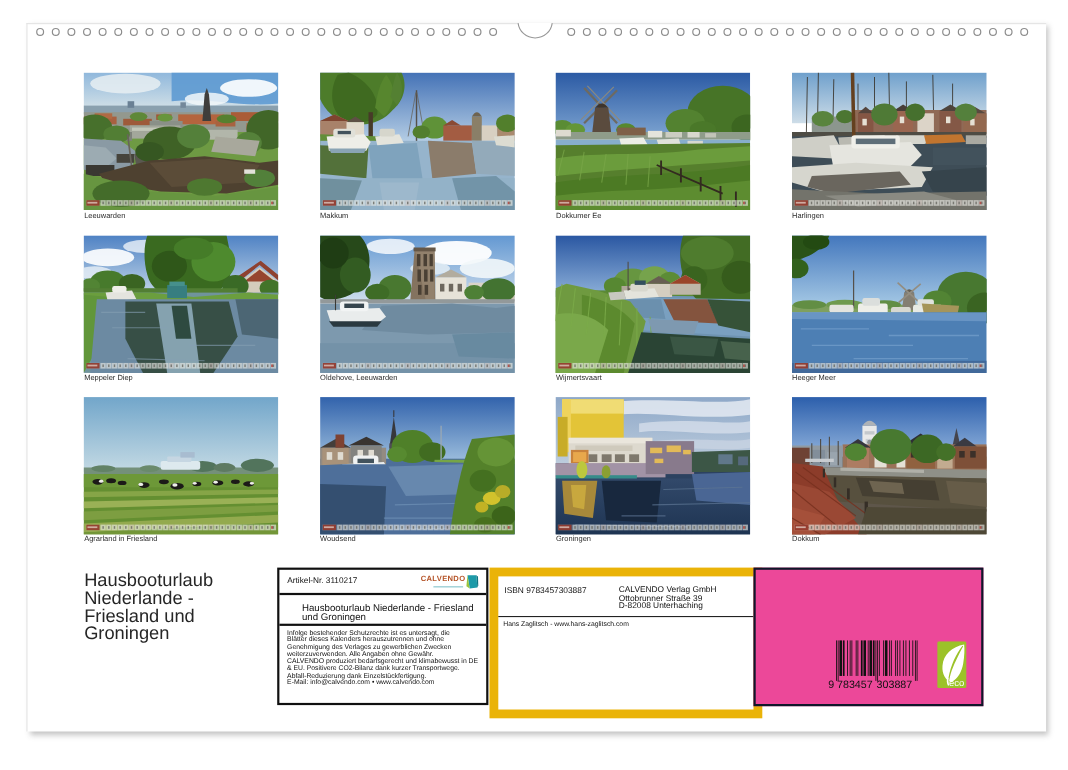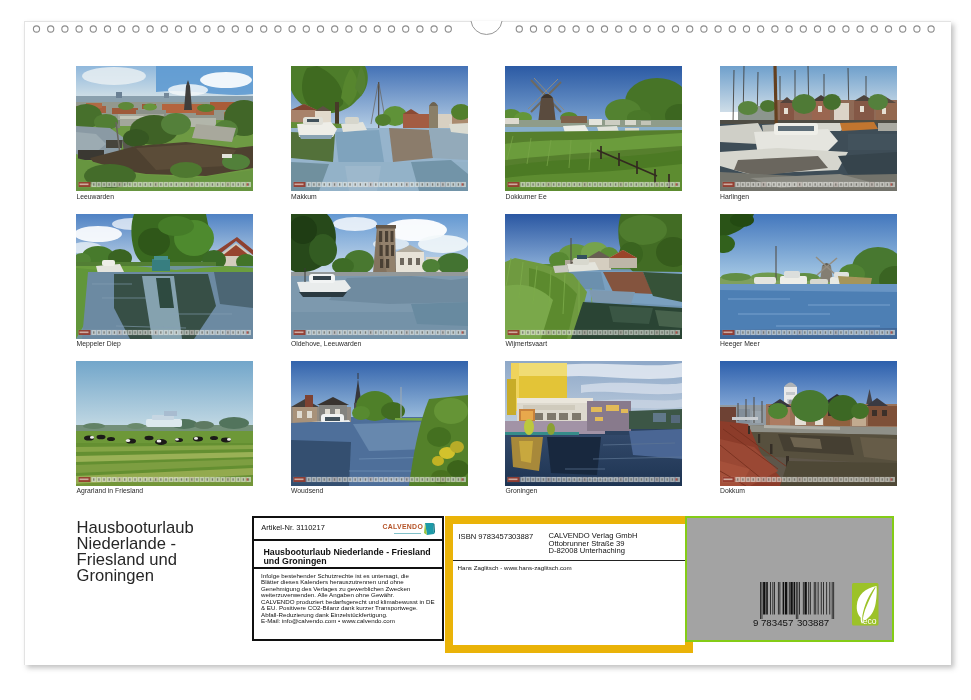--- a/index.html
+++ b/index.html
@@ -1694,39 +1694,39 @@
     <div class="abs" style="left:11px;top:10.8px;width:27px;height:1.3px;background:#2e9aa6;opacity:.6"></div>
     <svg class="abs" style="left:40px;top:0" width="12" height="14">
           <polygon points="2,1 10,1 11,12 4,13" fill="#1d9aa8"></polygon>
           <polygon points="2,1 4,13 1,11" fill="#9bc53d"></polygon>
           <polygon points="10,1 11,12 12,10 11.5,2" fill="#0f7582"></polygon>
         </svg>
   </div>
 
   <div class="abs" style="left:0;top:21px;width:100%;height:2px;background:#101010"></div>
 
-  <div class="abs" style="left:10px;top:30px;font-size:8.8px;font-weight:bold;line-height:9.6px;color:#111">Hausbooturlaub Niederlande - Friesland<br>und Groningen</div>
+  <div class="abs" style="left:21px;top:30px;font-size:8.8px;font-weight:normal;line-height:9.6px;color:#111">Hausbooturlaub Niederlande - Friesland<br>und Groningen</div>
 
   <div class="abs" style="left:0;top:49.5px;width:100%;height:2px;background:#101010"></div>
 
   <div class="abs" style="left:7.5px;top:55px;width:180px;font-size:6.2px;line-height:6.5px;color:#111">Infolge bestehender Schutzrechte ist es untersagt, die<br>Blätter dieses Kalenders herauszutrennen und ohne<br>Genehmigung des Verlages zu gewerblichen Zwecken<br>weiterzuverwenden. Alle Angaben ohne Gewähr.<br>CALVENDO produziert bedarfsgerecht und klimabewusst in DE<br>&amp; EU. Positivere CO2-Bilanz dank kurzer Transportwege.<br>Abfall-Reduzierung dank Einzelstückfertigung.<br>E-Mail: info@calvendo.com • www.calvendo.com</div>
 </div>
 
 <div class="abs" style="left:444.5px;top:515.5px;width:232px;height:121.5px;border:8px solid #eab308;background:#fff">
 
   <div class="abs" style="left:6px;top:8.5px;font-size:7.6px;color:#111">ISBN 9783457303887</div>
 
-  <div class="abs" style="left:96px;top:8.5px;font-size:7.6px;line-height:7.7px;color:#111">CALVENDO Verlag GmbH<br>Ottobrunner Straße 39<br>D-82008 Unterhaching</div>
+  <div class="abs" style="left:110px;top:8.5px;font-size:7.6px;line-height:7.7px;color:#111">CALVENDO Verlag GmbH<br>Ottobrunner Straße 39<br>D-82008 Unterhaching</div>
 
   <div class="abs" style="left:0;top:36.5px;width:100%;height:1px;background:#222"></div>
 
   <div class="abs" style="left:5px;top:40px;font-size:6.2px;color:#111">Hans Zaglitsch - www.hans-zaglitsch.com</div>
 </div>
 
-<div class="abs" style="left:685px;top:515.5px;width:205px;height:122px;border:2px solid #84cc16;background:#a3a3a3">
+<div class="abs" style="left:685px;top:515.5px;width:205px;height:122px;border:2px solid #0f172a;background:#ec4899">
 
   <svg class="abs" style="left:73px;top:64px" width="76" height="38" fill="#111">
         <rect x="0.0" y="0" width="0.78" height="37"></rect>
         <rect x="1.56" y="0" width="0.78" height="37"></rect>
         <rect x="3.12" y="0" width="2.34" height="32.5"></rect>
         <rect x="6.24" y="0" width="1.56" height="32.5"></rect>
         <rect x="10.14" y="0" width="0.78" height="32.5"></rect>
         <rect x="12.48" y="0" width="0.78" height="32.5"></rect>
         <rect x="14.04" y="0" width="0.78" height="32.5"></rect>
         <rect x="17.94" y="0" width="0.78" height="32.5"></rect>

